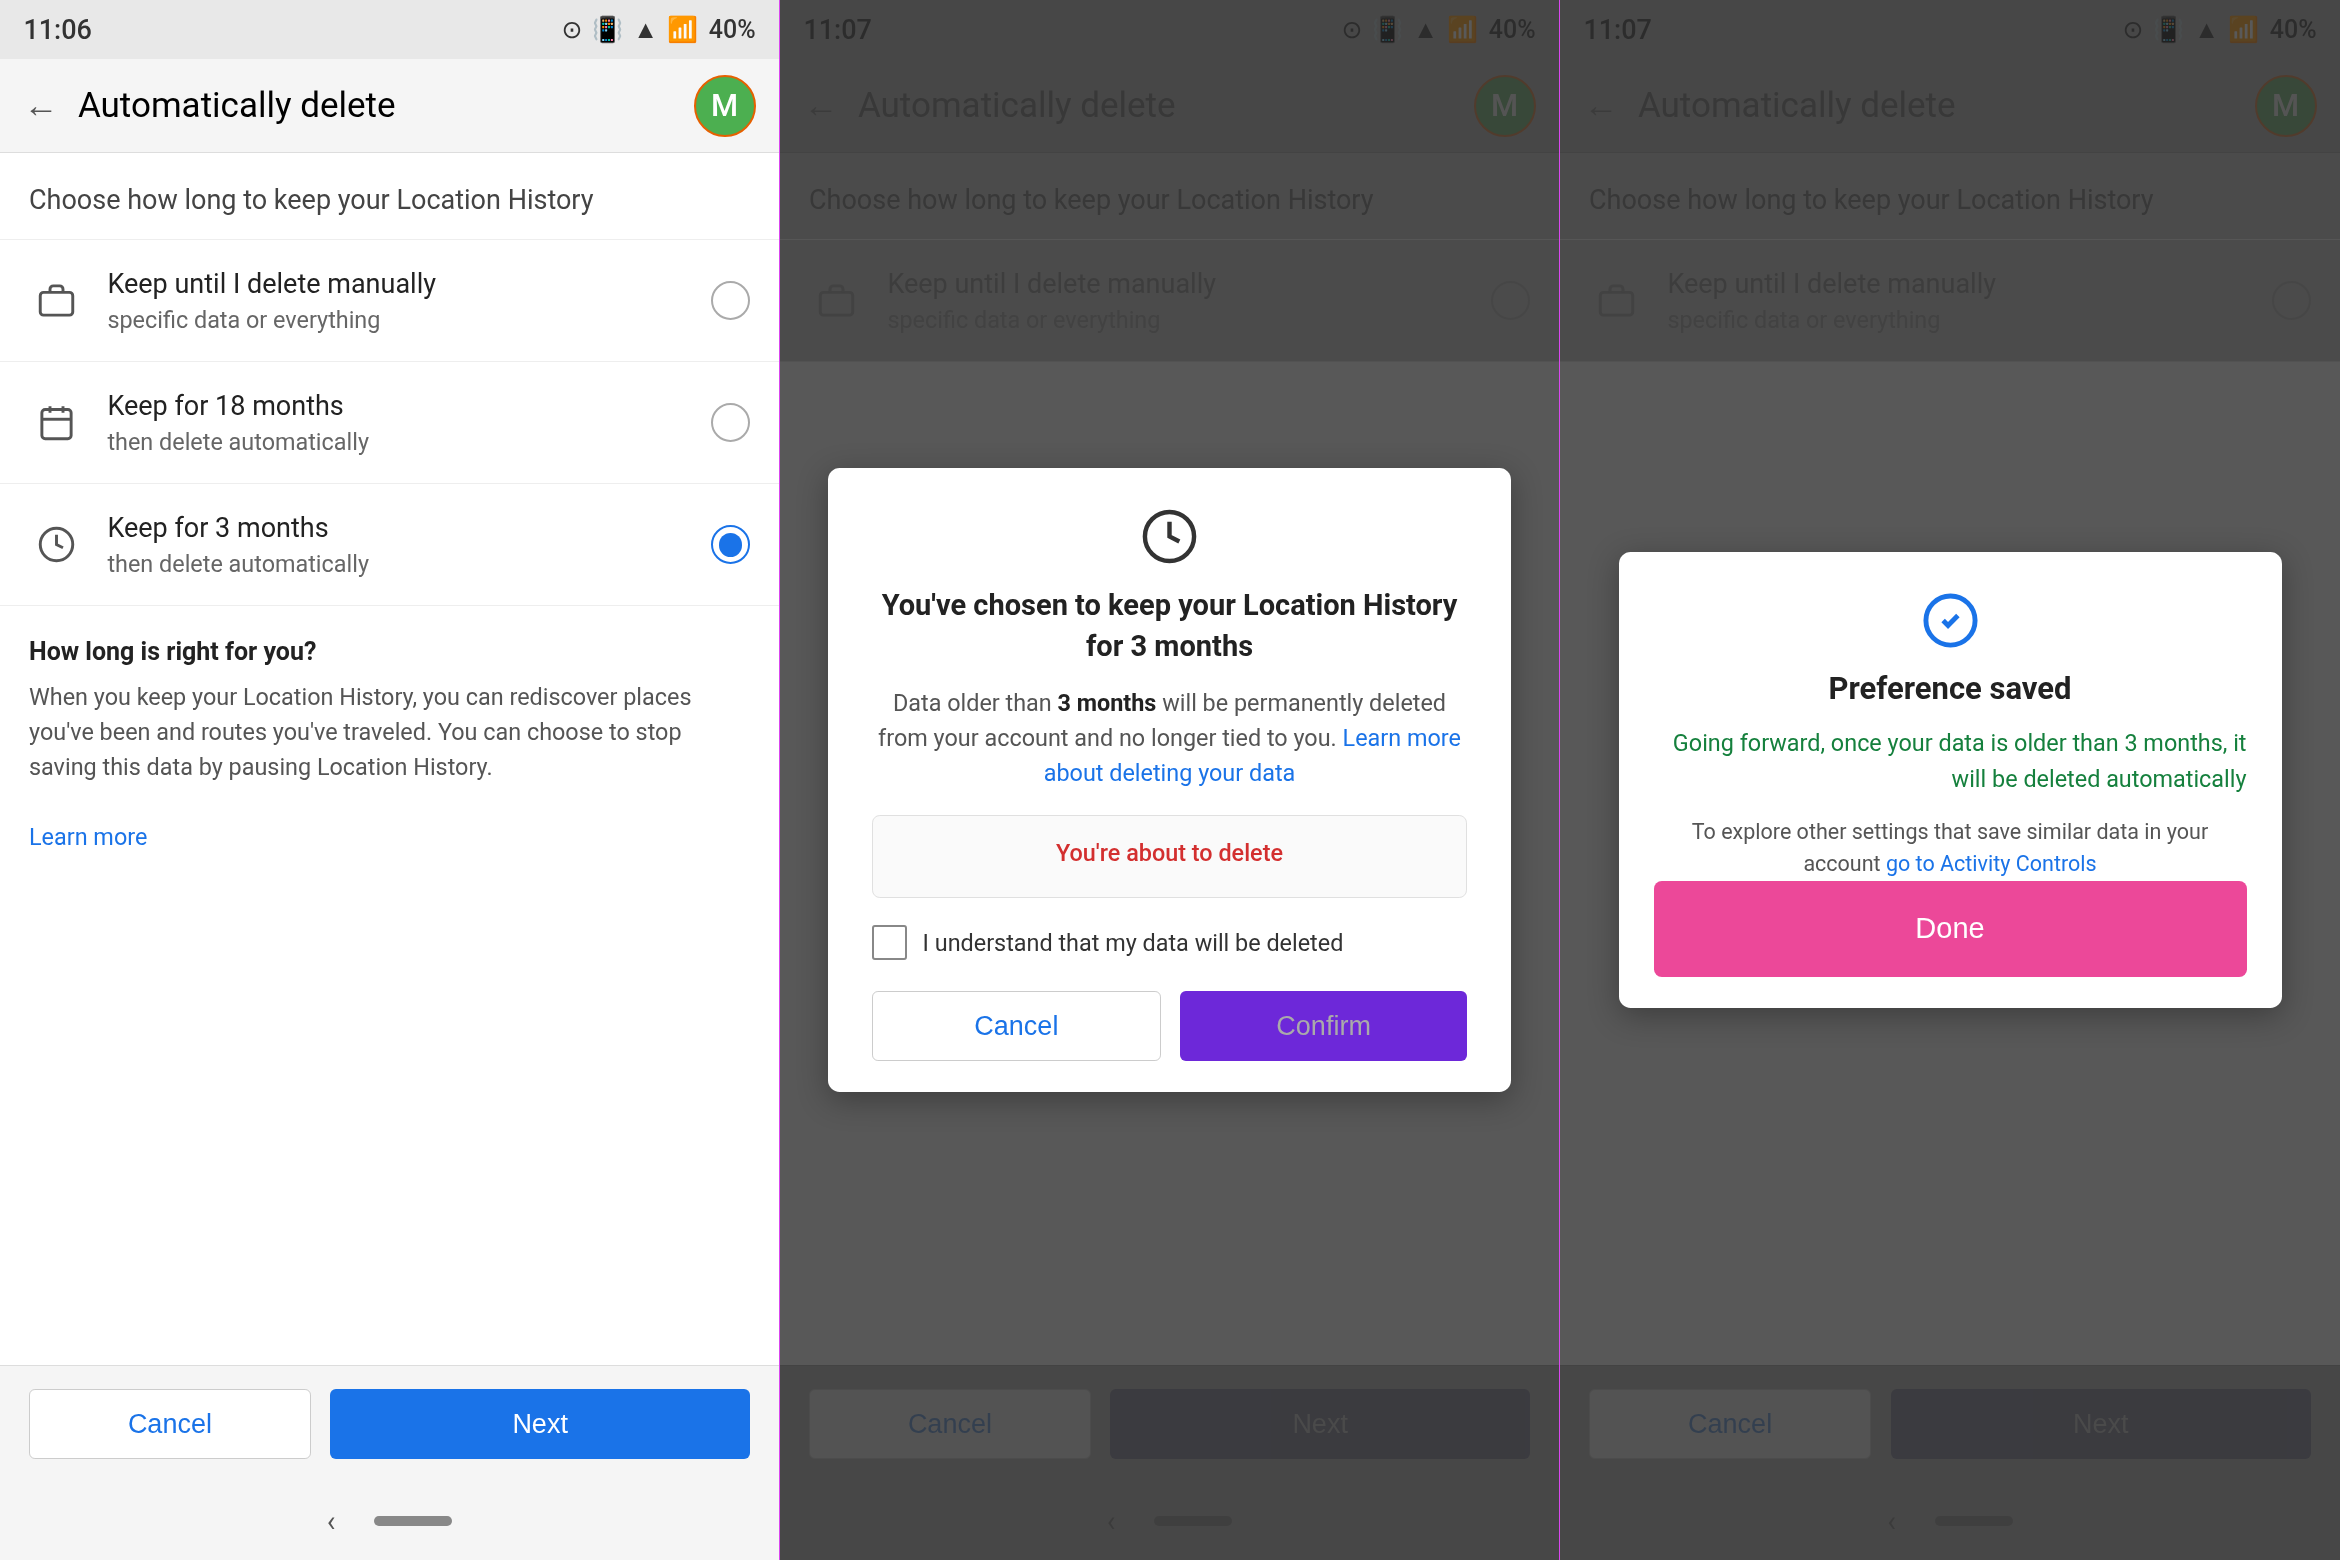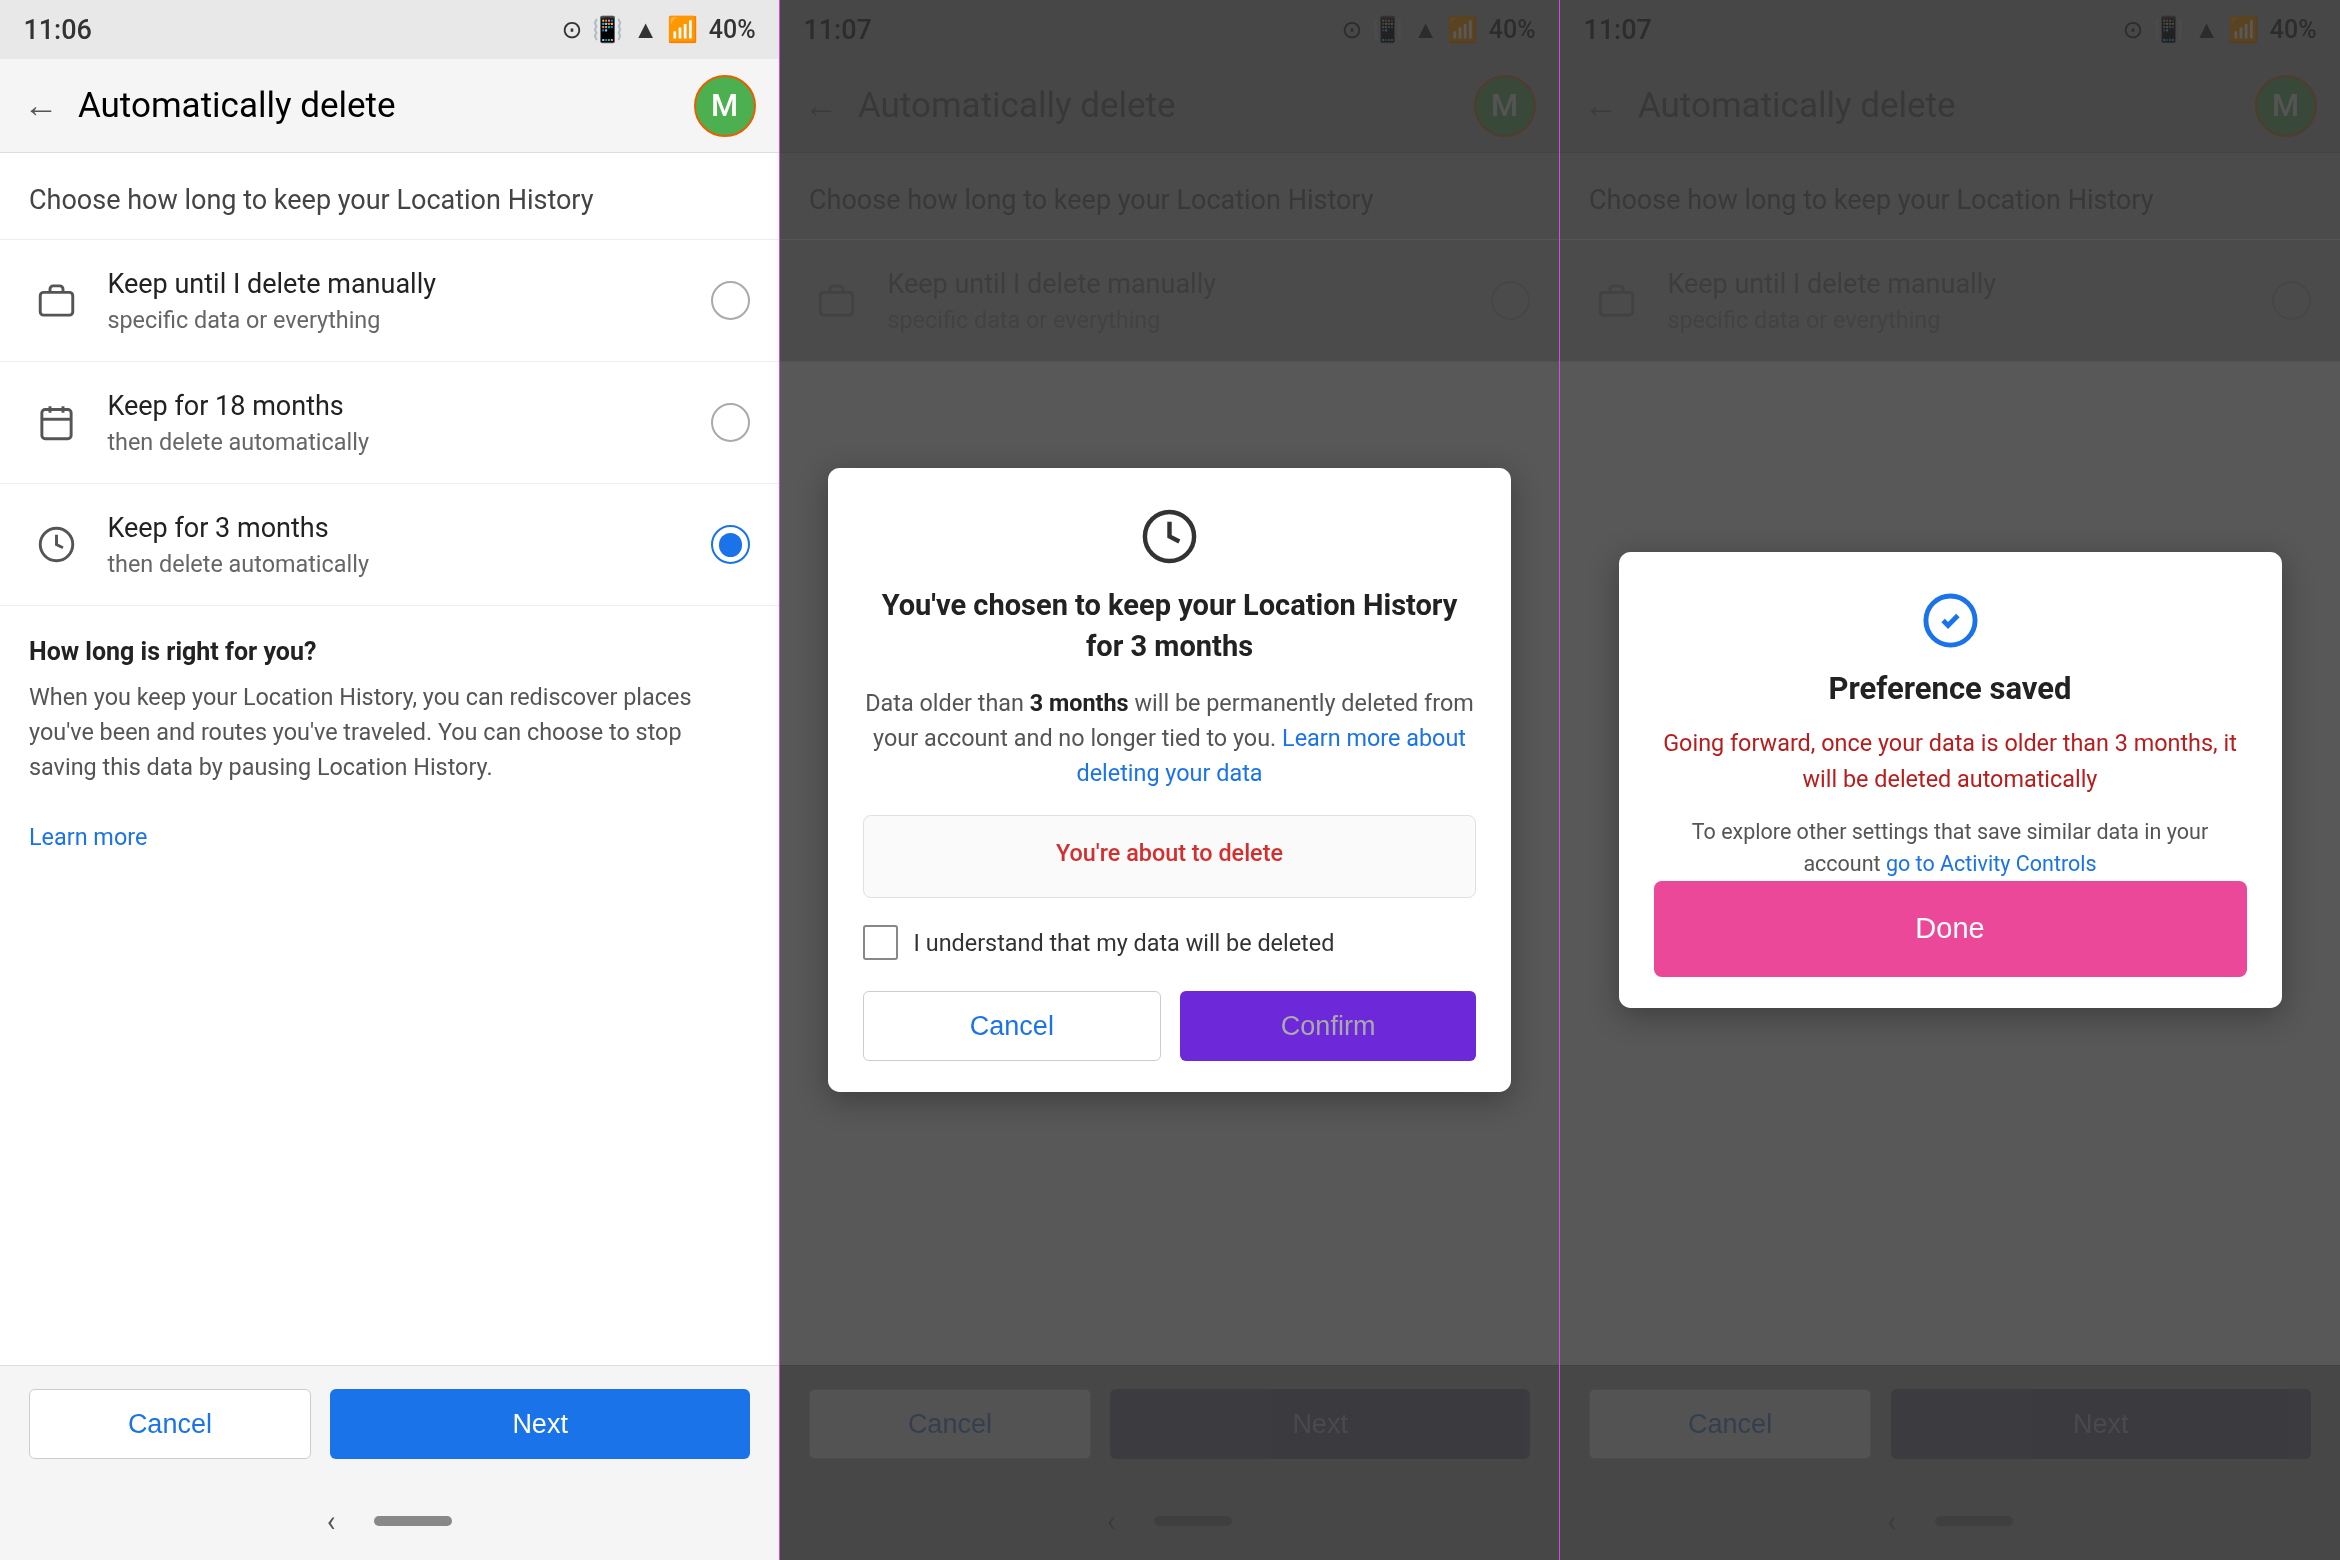--- a/index.html
+++ b/index.html
@@ -260,21 +260,21 @@
       background: rgba(0,0,0,0.5);
       display: flex;
       align-items: center;
       justify-content: center;
       z-index: 10;
     }
 
     .modal-box {
       background: #fff;
       border-radius: 11.7px;
-      padding: 39px 35px 31px;
+      padding: 39px 44px 31px;
       width: 683px;
       box-shadow: 0 7.8px 31px rgba(0,0,0,0.3);
     }
 
     .modal-icon {
       display: flex;
       justify-content: center;
       margin-bottom: 19.5px;
     }
 
@@ -404,22 +404,22 @@
     .pref-title {
       text-align: center;
       font-size: 31px;
       font-weight: 700;
       color: #222;
       margin-bottom: 19.5px;
     }
 
     .pref-body {
       font-size: 23.4px;
-      color: #b91c1c;
-      text-align: center;
+      color: #15803d;
+      text-align: right;
       line-height: 1.5;
       margin-bottom: 19.5px;
     }
 
     .pref-body2 {
       font-size: 21.5px;
       color: #555;
       text-align: center;
       line-height: 1.5;
     }

